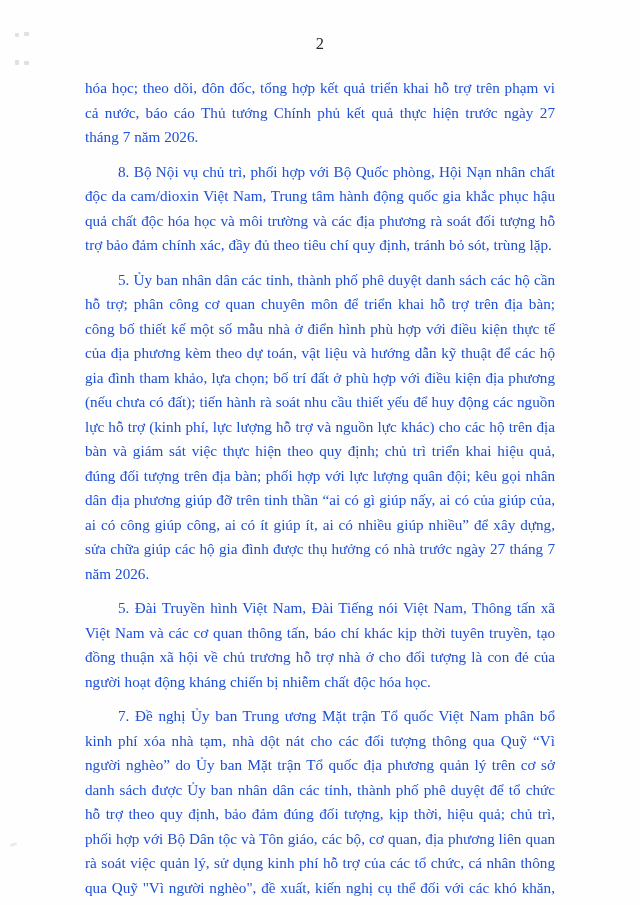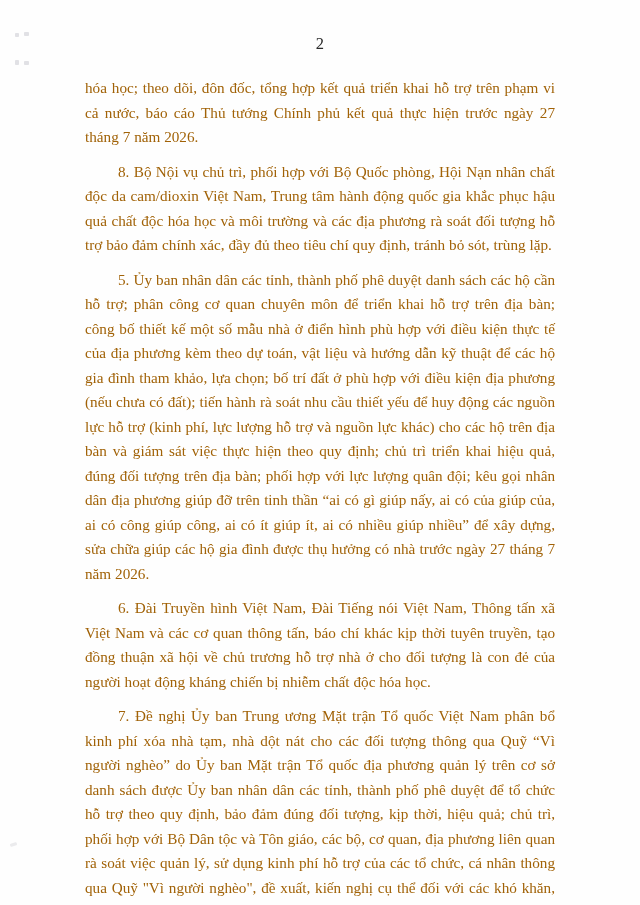--- a/index.html
+++ b/index.html
@@ -54,21 +54,21 @@
     top: 76px;
     width: 470px;
   }
 
   p.para {
     margin: 0 0 0 0;
     font-size: 15.2px;
     line-height: 24.5px;
     text-align: justify;
     text-justify: inter-word;
-    color: #a16207;
+    color: #1d4ed8;
     hyphens: none;
     word-spacing: 0.1px;
   }
   p.para.indent {
     text-indent: 33px;
   }
   p.para.gap {
     margin-top: 10px;
   }
   
@@ -89,18 +89,18 @@
 
   <div class="body-text">
 
     <p class="para">hóa học; theo dõi, đôn đốc, tổng hợp kết quả triển khai hỗ trợ trên phạm vi cả nước, báo cáo Thủ tướng Chính phủ kết quả thực hiện trước ngày 27 tháng 7 năm 2026.</p>
 
     <p class="para indent gap">8. Bộ Nội vụ chủ trì, phối hợp với Bộ Quốc phòng, Hội Nạn nhân chất độc da cam/dioxin Việt Nam, Trung tâm hành động quốc gia khắc phục hậu quả chất độc hóa học và môi trường và các địa phương rà soát đối tượng hỗ trợ bảo đảm chính xác, đầy đủ theo tiêu chí quy định, tránh bỏ sót, trùng lặp.</p>
 
 
     <p class="para indent gap">5. Ủy ban nhân dân các tỉnh, thành phố phê duyệt danh sách các hộ cần hỗ trợ; phân công cơ quan chuyên môn để triển khai hỗ trợ trên địa bàn; công bố thiết kế một số mẫu nhà ở điển hình phù hợp với điều kiện thực tế của địa phương kèm theo dự toán, vật liệu và hướng dẫn kỹ thuật để các hộ gia đình tham khảo, lựa chọn; bố trí đất ở phù hợp với điều kiện địa phương (nếu chưa có đất); tiến hành rà soát nhu cầu thiết yếu để huy động các nguồn lực hỗ trợ (kinh phí, lực lượng hỗ trợ và nguồn lực khác) cho các hộ trên địa bàn và giám sát việc thực hiện theo quy định; chủ trì triển khai hiệu quả, đúng đối tượng trên địa bàn; phối hợp với lực lượng quân đội; kêu gọi nhân dân địa phương giúp đỡ trên tinh thần “ai có gì giúp nấy, ai có của giúp của, ai có công giúp công, ai có ít giúp ít, ai có nhiều giúp nhiều” để xây dựng, sửa chữa giúp các hộ gia đình được thụ hưởng có nhà trước ngày 27 tháng 7 năm 2026.</p>
 
-    <p class="para indent gap">6. Đài Truyền hình Việt Nam, Đài Tiếng nói Việt Nam, Thông tấn xã Việt Nam và các cơ quan thông tấn, báo chí khác kịp thời tuyên truyền, tạo đồng thuận xã hội về chủ trương hỗ trợ nhà ở cho đối tượng là con đẻ của người hoạt động kháng chiến bị nhiễm chất độc hóa học.</p>
+    <p class="para indent gap">5. Đài Truyền hình Việt Nam, Đài Tiếng nói Việt Nam, Thông tấn xã Việt Nam và các cơ quan thông tấn, báo chí khác kịp thời tuyên truyền, tạo đồng thuận xã hội về chủ trương hỗ trợ nhà ở cho đối tượng là con đẻ của người hoạt động kháng chiến bị nhiễm chất độc hóa học.</p>
 
     <p class="para indent gap">7. Đề nghị Ủy ban Trung ương Mặt trận Tổ quốc Việt Nam phân bổ kinh phí xóa nhà tạm, nhà dột nát cho các đối tượng thông qua Quỹ “Vì người nghèo” do Ủy ban Mặt trận Tổ quốc địa phương quản lý trên cơ sở danh sách được Ủy ban nhân dân các tỉnh, thành phố phê duyệt để tổ chức hỗ trợ theo quy định, bảo đảm đúng đối tượng, kịp thời, hiệu quả; chủ trì, phối hợp với Bộ Dân tộc và Tôn giáo, các bộ, cơ quan, địa phương liên quan rà soát việc quản lý, sử dụng kinh phí hỗ trợ của các tổ chức, cá nhân thông qua Quỹ "Vì người nghèo", đề xuất, kiến nghị cụ thể đối với các khó khăn, vướng mắc (nếu có), trình cấp có thẩm quyền xem xét, quyết định.</p>
 
   </div>
 </div>
 
 </body></html>

